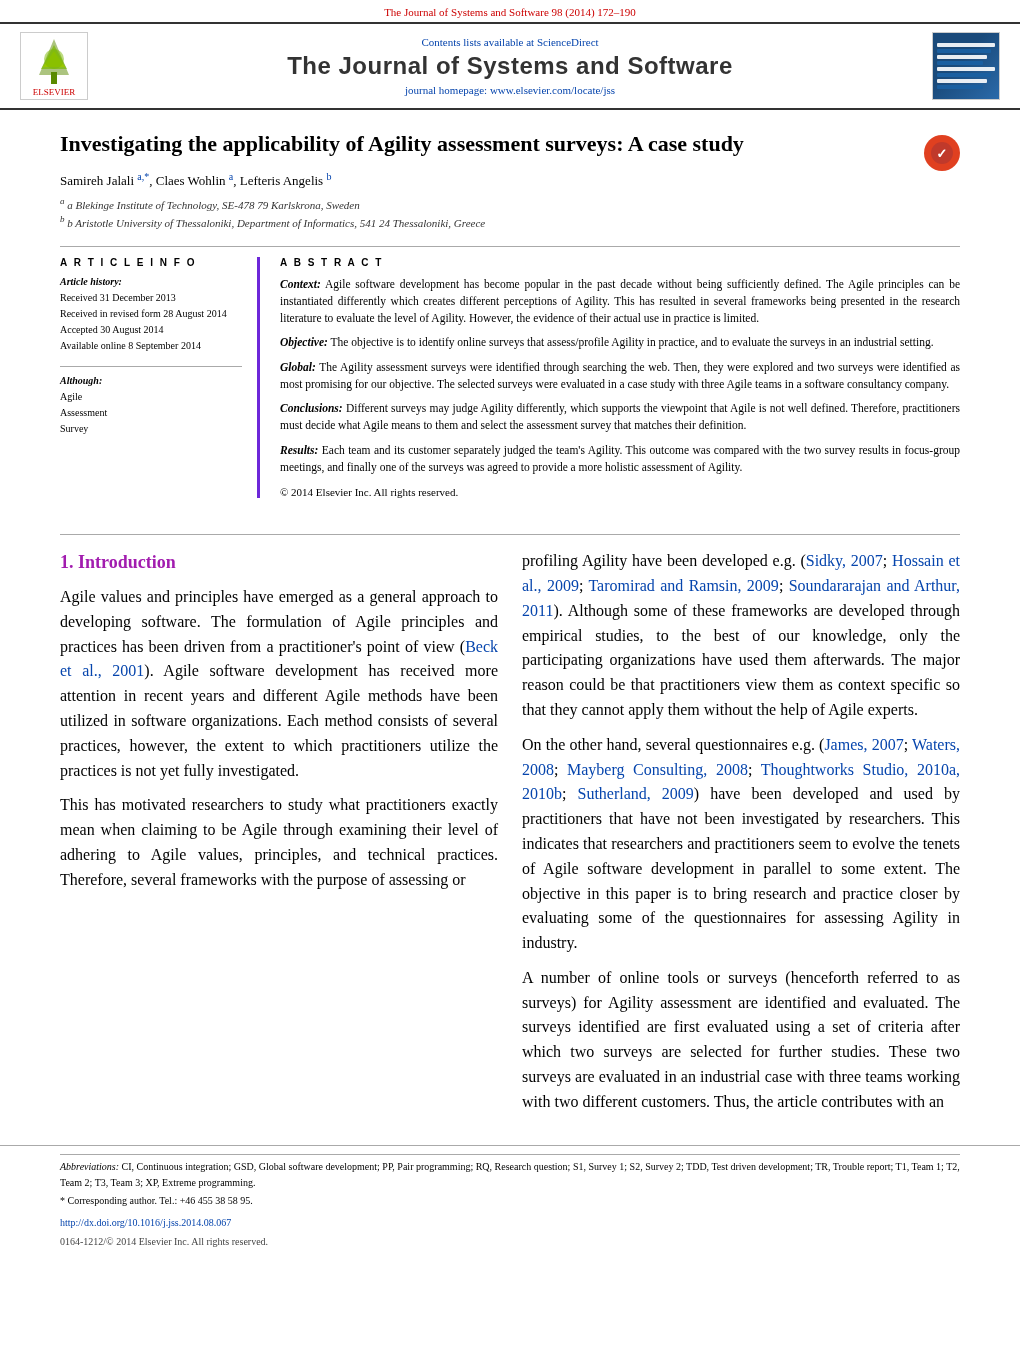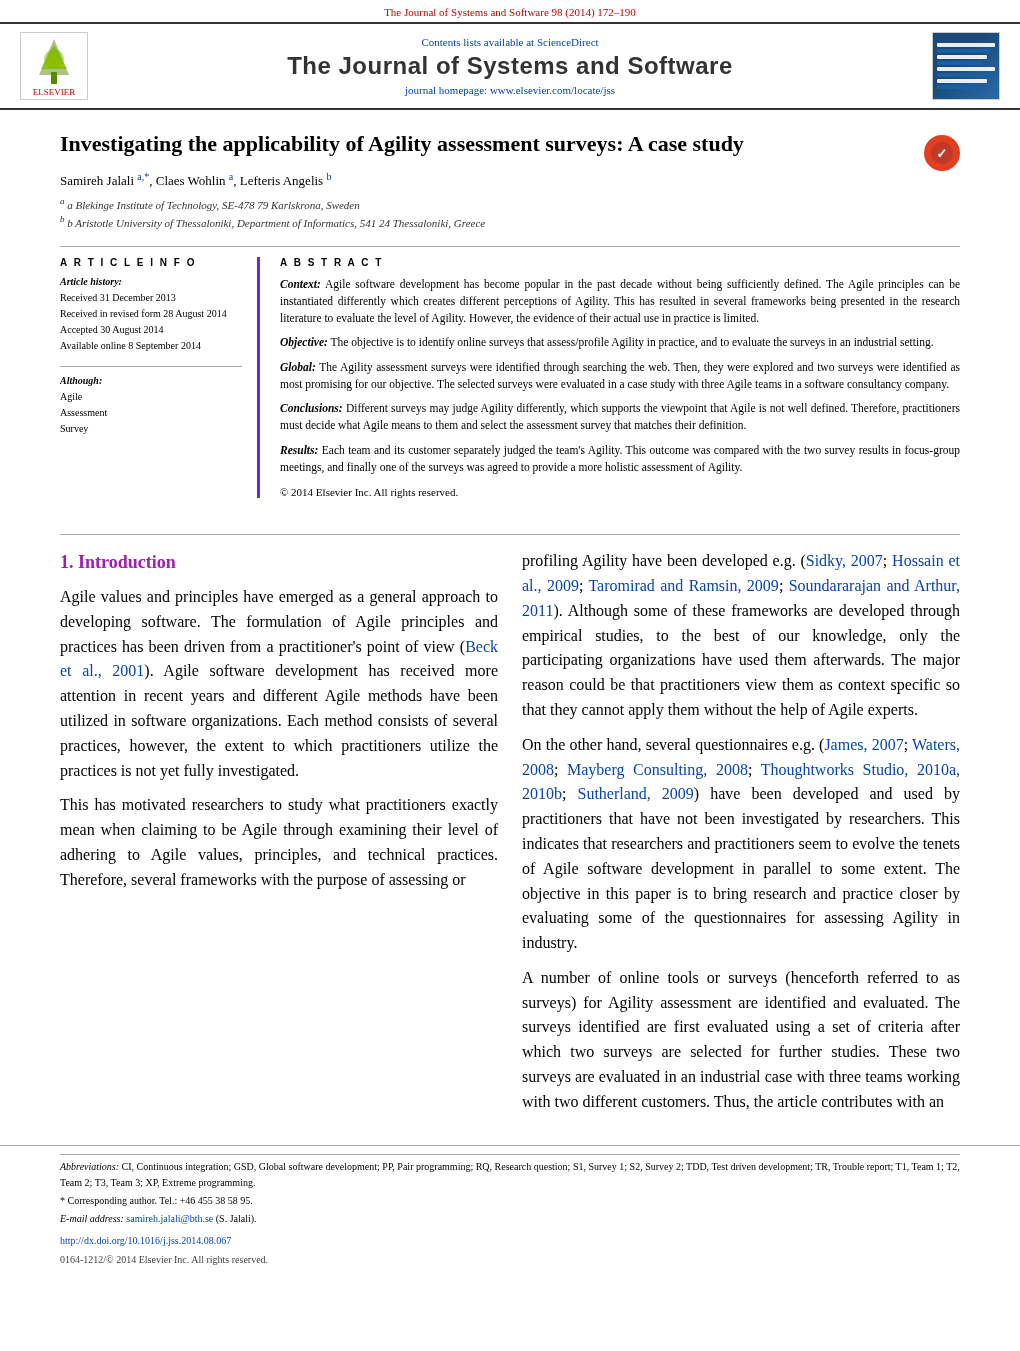--- a/index.html
+++ b/index.html
@@ -406,23 +406,18 @@
 <div class="footnotes">
   <hr style="border:none;border-top:1px solid #aaa;margin-bottom:4px;">
   <div class="footnote-line">
     <span style="font-style:italic;">Abbreviations:</span>
     <span>CI, Continuous integration; GSD, Global software development; PP, Pair programming; RQ, Research question; S1, Survey 1; S2, Survey 2; TDD, Test driven development; TR, Trouble report; T1, Team 1; T2, Team 2; T3, Team 3; XP, Extreme programming.</span>
   </div>
   <div class="footnote-line">
     <span>* Corresponding author.</span>
     <span>Tel.: +46 455 38 58 95.</span>
   </div>
-  <div class="footnote-line">
-    <span style="font-style:italic;">E-mail address:</span>
-    <a class="body-link">samireh.jalali@bth.se</a>
-    <span>(S. Jalali).</span>
-  </div>
 </div>
 
 <div class="doi-section">
   <a class="body-link">http://dx.doi.org/10.1016/j.jss.2014.08.067</a>
 </div>
 <div class="issn-section">0164-1212/© 2014 Elsevier Inc. All rights reserved.</div>
 
 </body></html>

